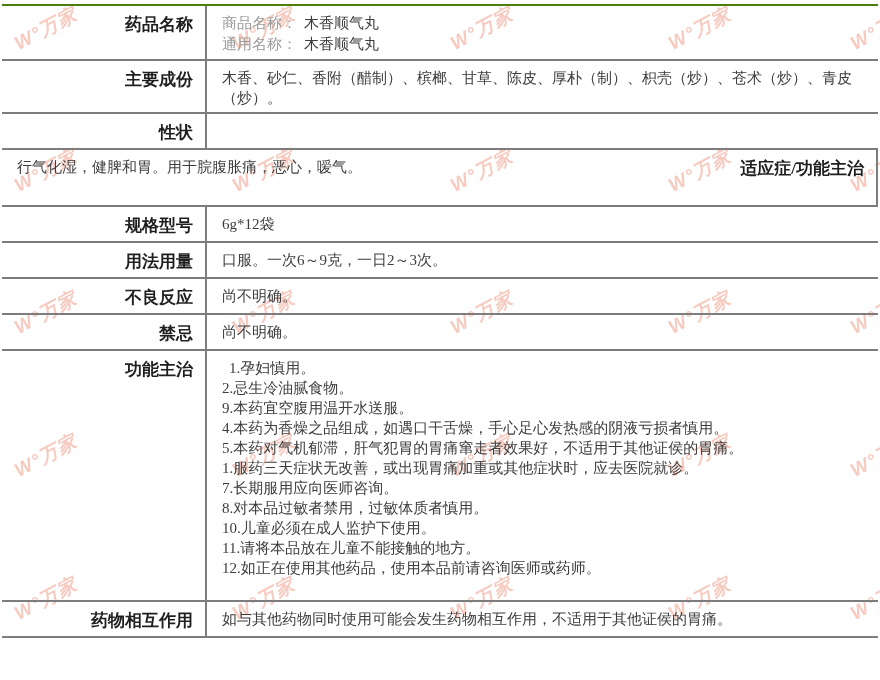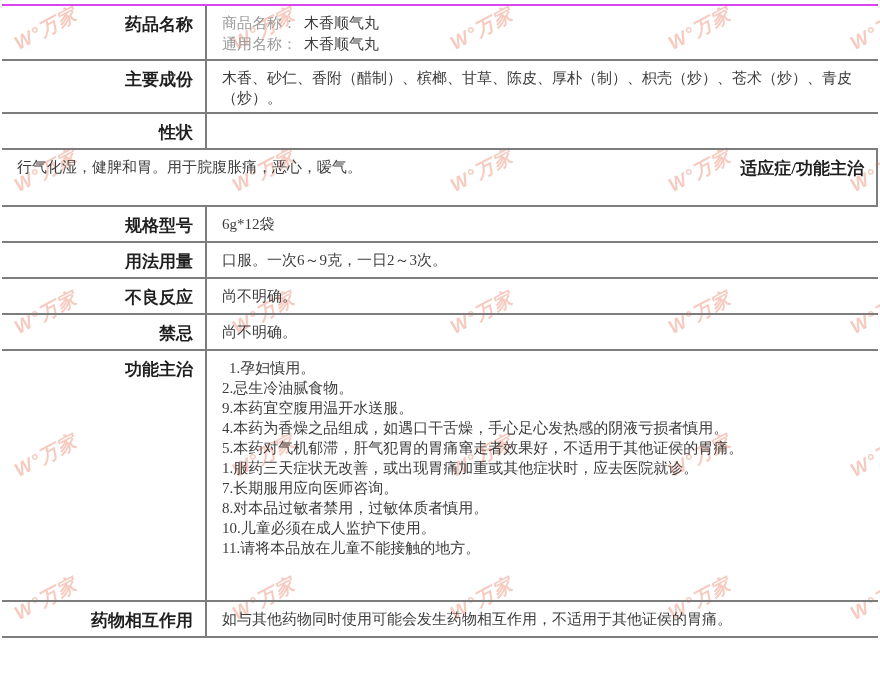--- a/index.html
+++ b/index.html
@@ -8,21 +8,21 @@
     font-family:"Liberation Serif","DejaVu Serif",serif;
   }
   
   .wm-layer { position:absolute; left:0; top:0; width:880px; height:680px; overflow:hidden; z-index:0; pointer-events:none; }
   .wm {
     position:absolute; font-family:"Liberation Sans","DejaVu Sans",sans-serif;
     font-style:italic; font-weight:bold; font-size:19px; letter-spacing:1px;
     color:#e9755a; opacity:0.38; transform:rotate(-28deg); white-space:nowrap;
   }
   
-  .tbl { position:absolute; left:2px; top:4px; width:876px; z-index:1; border-top:2px solid #d946ef; background:transparent; }
+  .tbl { position:absolute; left:2px; top:4px; width:876px; z-index:1; border-top:2px solid #4d7c0f; background:transparent; }
   .row { display:flex; border-bottom:2px solid #7d7d7d; box-sizing:border-box; }
   .lbl {
     width:205px; box-sizing:border-box; border-right:2px solid #7d7d7d;
     padding:7px 12px 4px 0; display:flex; justify-content:flex-end; align-items:flex-start;
   }
   .lbl-inner {
     font-weight:bold; font-size:17px; line-height:23px; color:#1f1f1f;
     text-align:right; display:inline-block; max-width:124px;
   }
   .val { flex:1; box-sizing:border-box; padding:7px 10px 4px 15px; font-size:15px; line-height:20px; color:#3d3d3d; }
@@ -145,20 +145,21 @@
       <div class="item">1.孕妇慎用。</div>
       <div class="item">2.忌生冷油腻食物。</div>
       <div class="item">9.本药宜空腹用温开水送服。</div>
       <div class="item">4.本药为香燥之品组成，如遇口干舌燥，手心足心发热感的阴液亏损者慎用。</div>
       <div class="item">5.本药对气机郁滞，肝气犯胃的胃痛窜走者效果好，不适用于其他证侯的胃痛。</div>
       <div class="item">1.服药三天症状无改善，或出现胃痛加重或其他症状时，应去医院就诊。</div>
       <div class="item">7.长期服用应向医师咨询。</div>
       <div class="item">8.对本品过敏者禁用，过敏体质者慎用。</div>
       <div class="item">10.儿童必须在成人监护下使用。</div>
       <div class="item">11.请将本品放在儿童不能接触的地方。</div>
+      <div class="item">12.如正在使用其他药品，使用本品前请咨询医师或药师。</div>
     </div>
   </div>
 
   <div class="row row-9">
     <div class="cell lbl">
       <span class="lbl-inner">药物相互作用</span>
     </div>
     <div class="cell val">如与其他药物同时使用可能会发生药物相互作用，不适用于其他证侯的胃痛。</div>
   </div>
 

